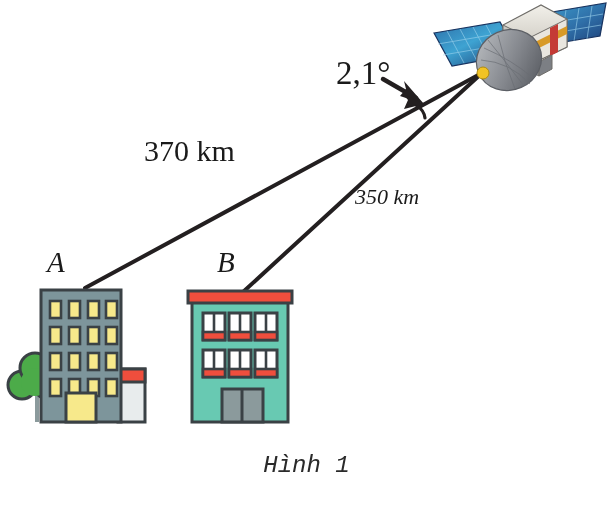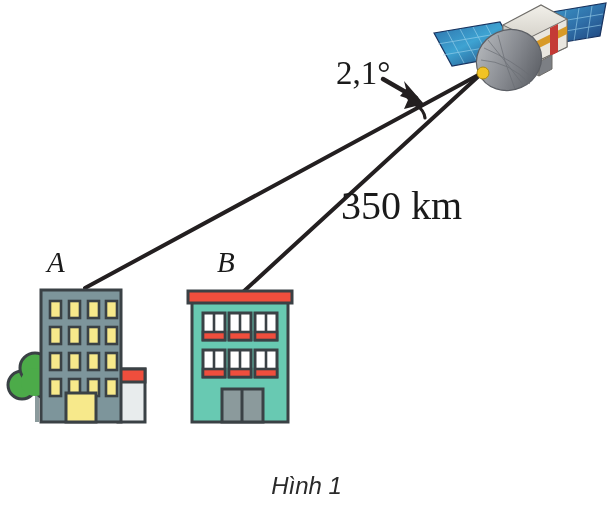--- a/index.html
+++ b/index.html
@@ -30,23 +30,24 @@
     color: #1a1a1a;
     white-space: nowrap;
     line-height: 1;
   }
   #label-dist-a {
     left: 144px;
     top: 136px;
     font-size: 30px;
   }
   #label-dist-b {
-    left: 341px;
+    left: 355px;
     top: 186px;
-    font-size: 40px;
+    font-size: 22px;
+    font-style: italic;
   }
   #label-angle {
     left: 336px;
     top: 57px;
     font-size: 33px;
   }
   #label-point-a {
     left: 47px;
     top: 248px;
     font-size: 29px;
@@ -54,24 +55,24 @@
   }
   #label-point-b {
     left: 217px;
     top: 248px;
     font-size: 29px;
     font-style: italic;
   }
   #figure-caption {
     position: absolute;
     left: 0;
-    top: 472px;
+    top: 452px;
     width: 613px;
     text-align: center;
-    font-family: Liberation Sans, sans-serif;
+    font-family: Liberation Mono, monospace;
     font-style: italic;
     font-size: 24px;
     color: #2a2a2a;
   }
 </style>
 </head>
 <body>
 
 <div id="figure-root">
 
@@ -252,20 +253,21 @@
         </g>
       </g>
 
       <g>
         <rect x="222" y="389" width="41" height="33" fill="#8b9a9c" stroke="#3a4145" stroke-width="3"></rect>
         <line x1="242" y1="389" x2="242" y2="422" stroke="#3a4145" stroke-width="3"></line>
       </g>
     </g>
   </svg>
 
+  <div class="math-label" id="label-dist-a">370 km</div>
   <div class="math-label" id="label-dist-b">350 km</div>
   <div class="math-label" id="label-angle">2,1°</div>
   <div class="math-label" id="label-point-a">A</div>
   <div class="math-label" id="label-point-b">B</div>
 
   <div id="figure-caption">Hình 1</div>
 
 </div>
 
 </body></html>

